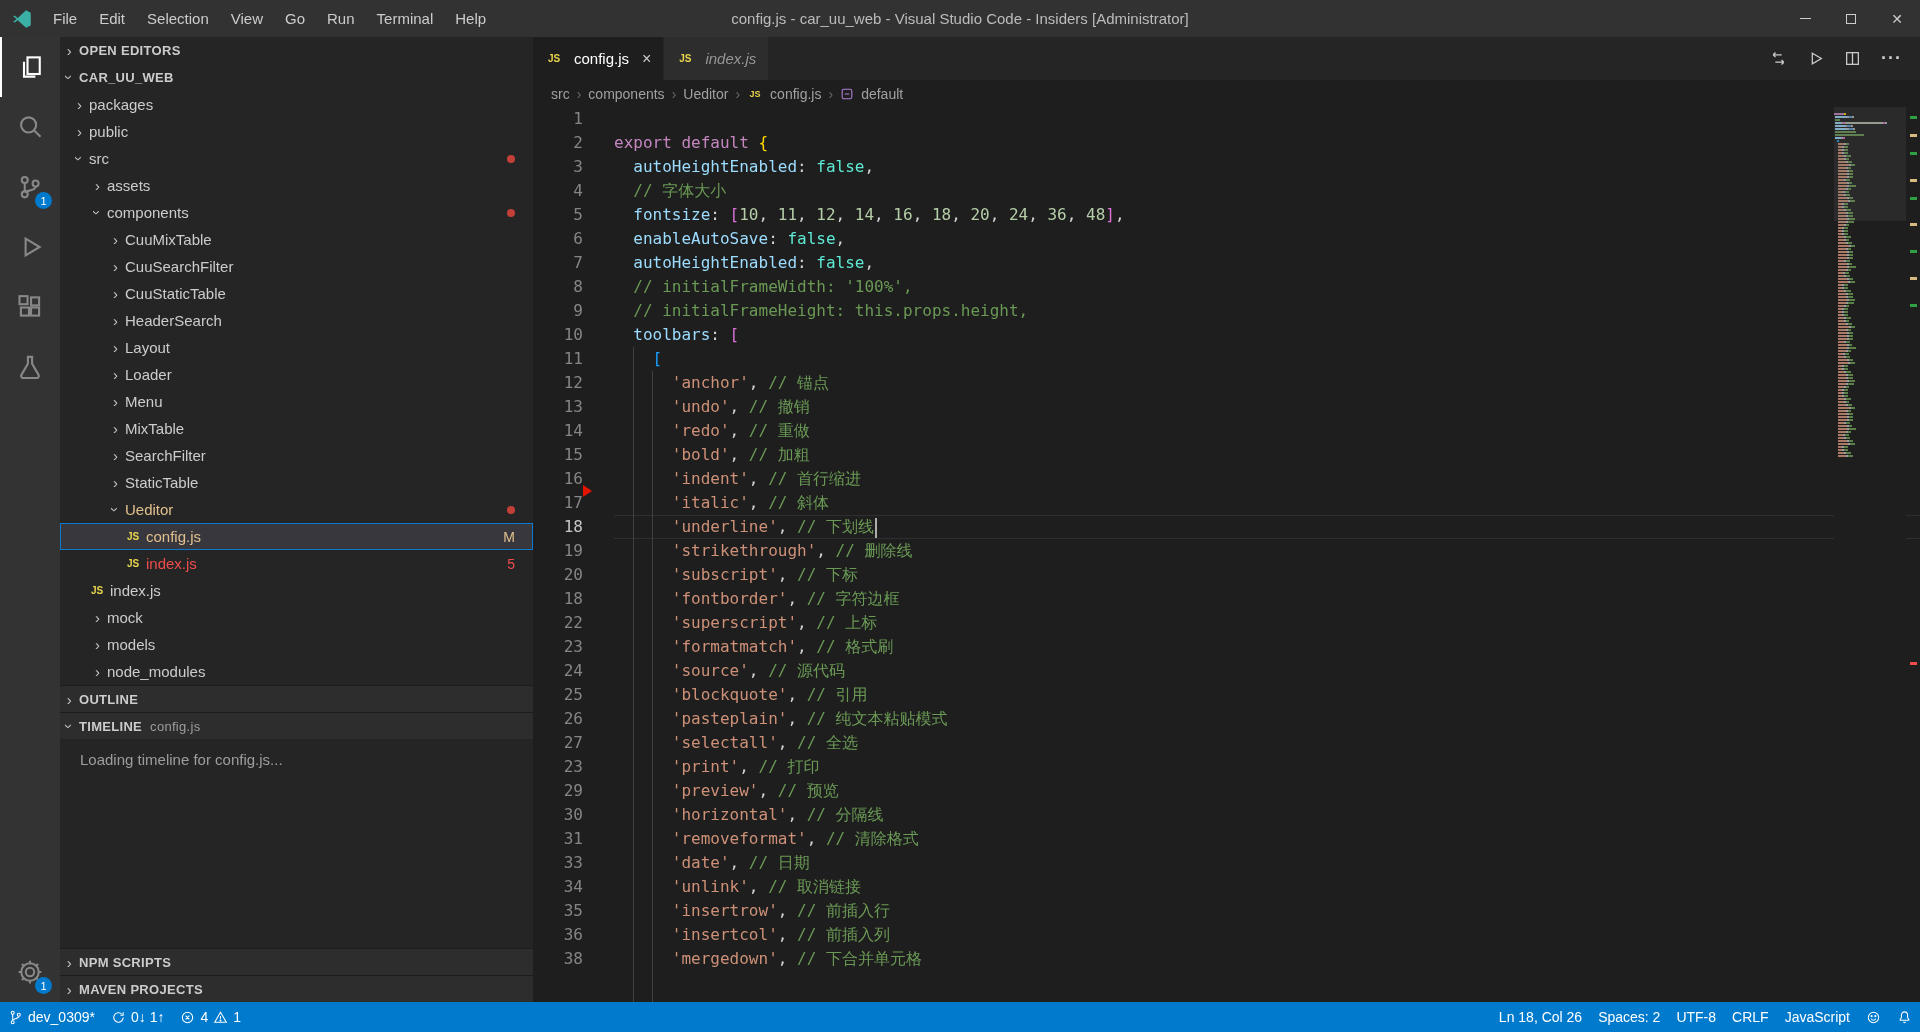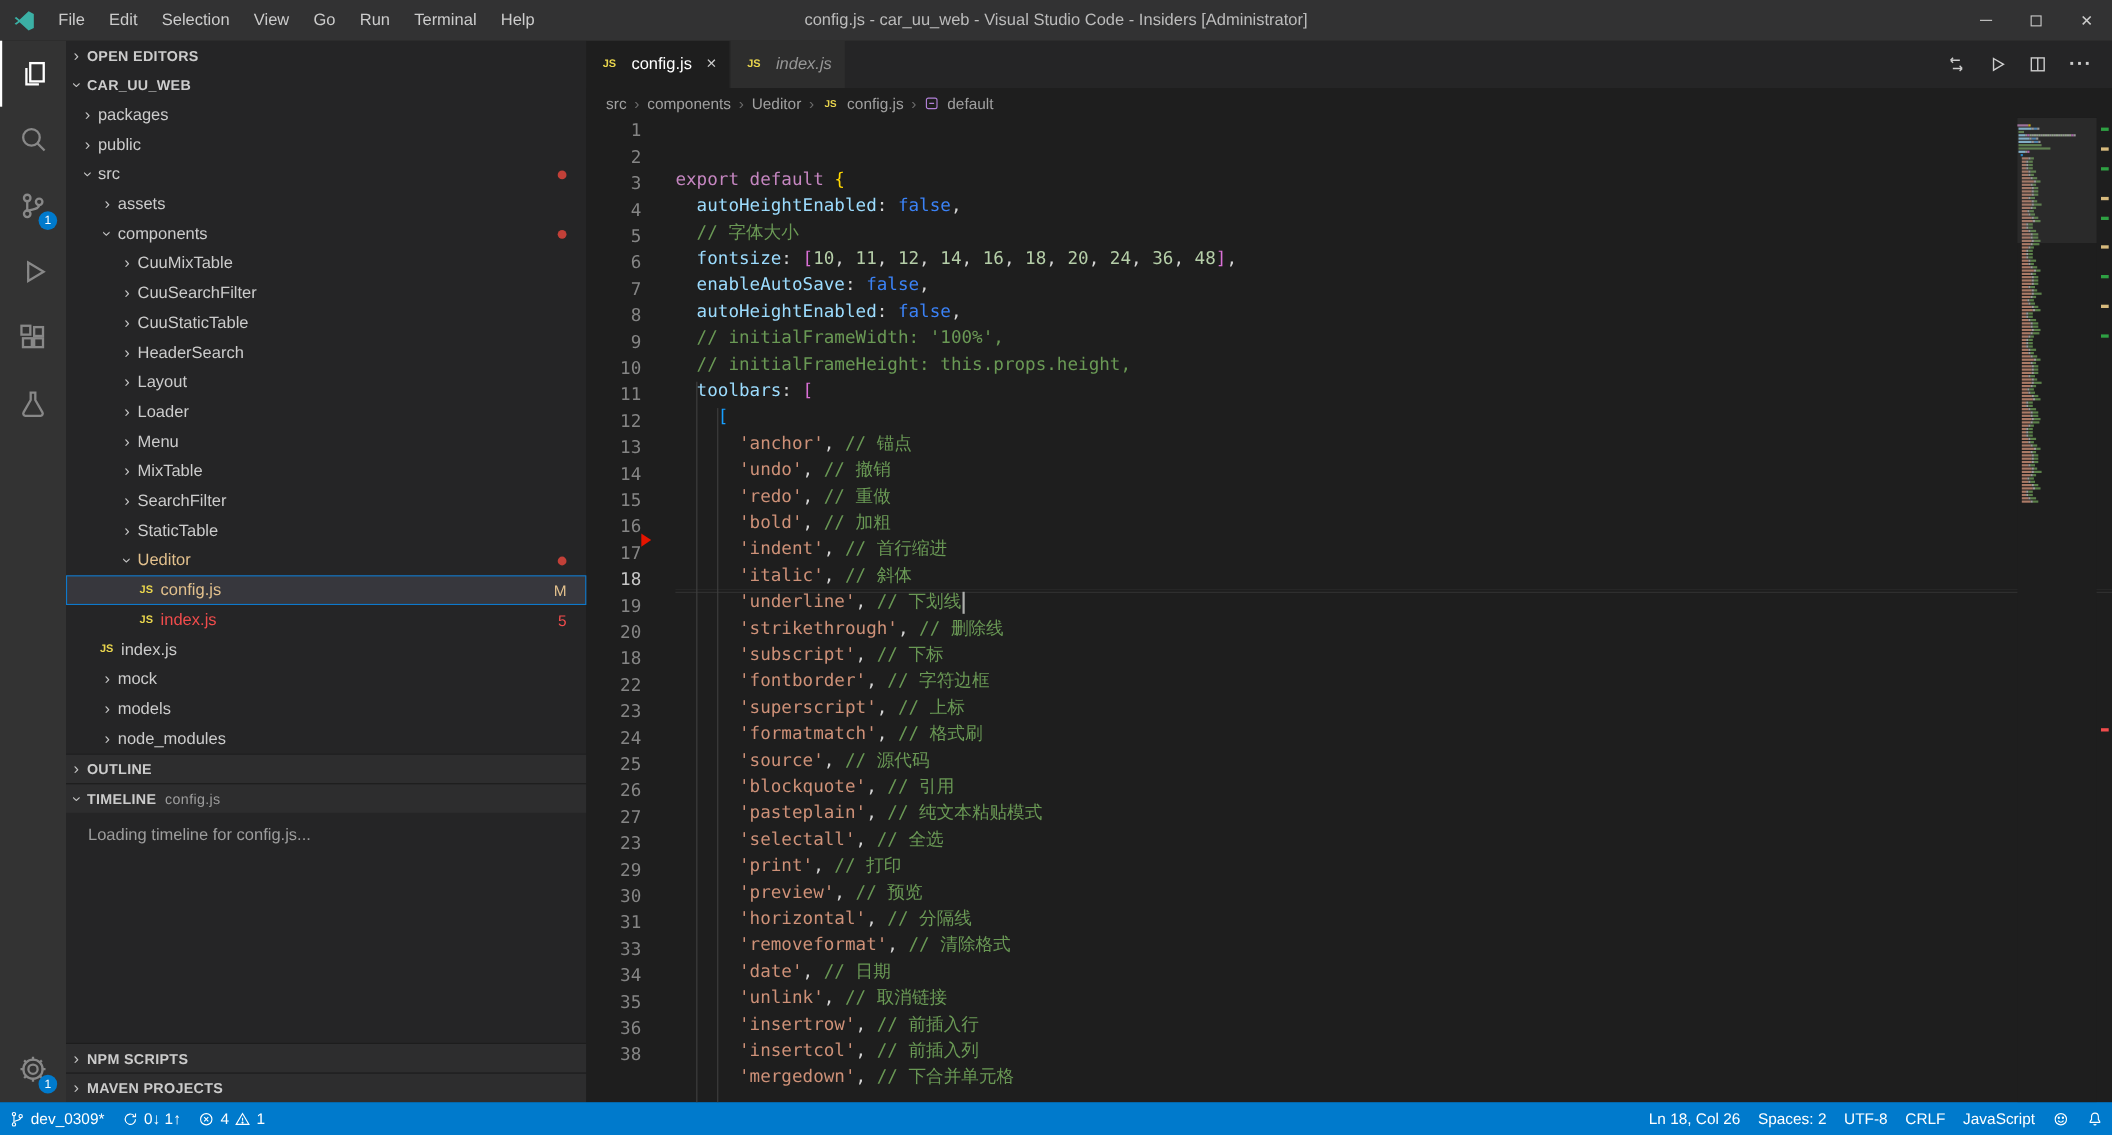--- a/index.html
+++ b/index.html
@@ -66,27 +66,27 @@
   .crumb-ico svg { width:14px; height:14px; display:block; }
   .bc-js { width:16px; height:14px; font-weight:bold; font-size:9px; color:#e8d44d; display:inline-flex; align-items:center; justify-content:center; }
 
   .editor-body { flex:1; position:relative; overflow:hidden; font-family:"DejaVu Sans Mono", monospace; font-size:16px; min-height:0; }
   .line { display:flex; height:24px; line-height:24px; }
   .lnum { width:50px; text-align:right; color:#858585; flex:none; }
   .lnum.active { color:#c6c6c6; }
   .gitcol { width:10px; flex:none; position:relative; }
   .del-mark { position:absolute; left:0; top:-6px; width:0; height:0; border-top:6px solid transparent; border-bottom:6px solid transparent; border-left:9px solid #e51400; }
   .foldcol { width:21px; flex:none; }
-  .content { flex:1; white-space:pre; position:relative; color:#d4d4d4;margin-top:20px; }
+  .content { flex:1; white-space:pre; position:relative; color:#d4d4d4; }
   .line.current .content { box-shadow: inset 0 1px 0 #2f2f2f, inset 0 -1px 0 #2f2f2f; }
   .caret { display:inline-block; width:2px; height:20px; background:#aeafad; vertical-align:middle; margin-left:1px; }
   .guide { position:absolute; width:1px; background:#404040; }
 
   .tk-k{color:#c586c0} .tk-p{color:#9cdcfe} .tk-s{color:#ce9178} .tk-c{color:#6a9955}
-  .tk-n{color:#b5cea8} .tk-f{color:#3b82f6} .tk-d{color:#d4d4d4}
+  .tk-n{color:#b5cea8} .tk-f{color:#5eead4} .tk-d{color:#d4d4d4}
   .tk-b1{color:#ffd700} .tk-b2{color:#da70d6} .tk-b3{color:#179fff}
 
   .minimap { position:absolute; top:0; right:14px; width:72px; bottom:0; background:#1e1e1e; padding-top:2px; }
   .mm-row { height:3px; display:flex; align-items:center; }
   .mm-seg { height:2px; flex:none; opacity:0.8; }
   .mm-slider { position:absolute; left:0; right:0; background:rgba(121,121,121,0.14); }
   .overview { position:absolute; top:0; right:0; width:14px; bottom:0; }
   .ov-mark { position:absolute; right:3px; width:7px; height:3px; }
 
   

